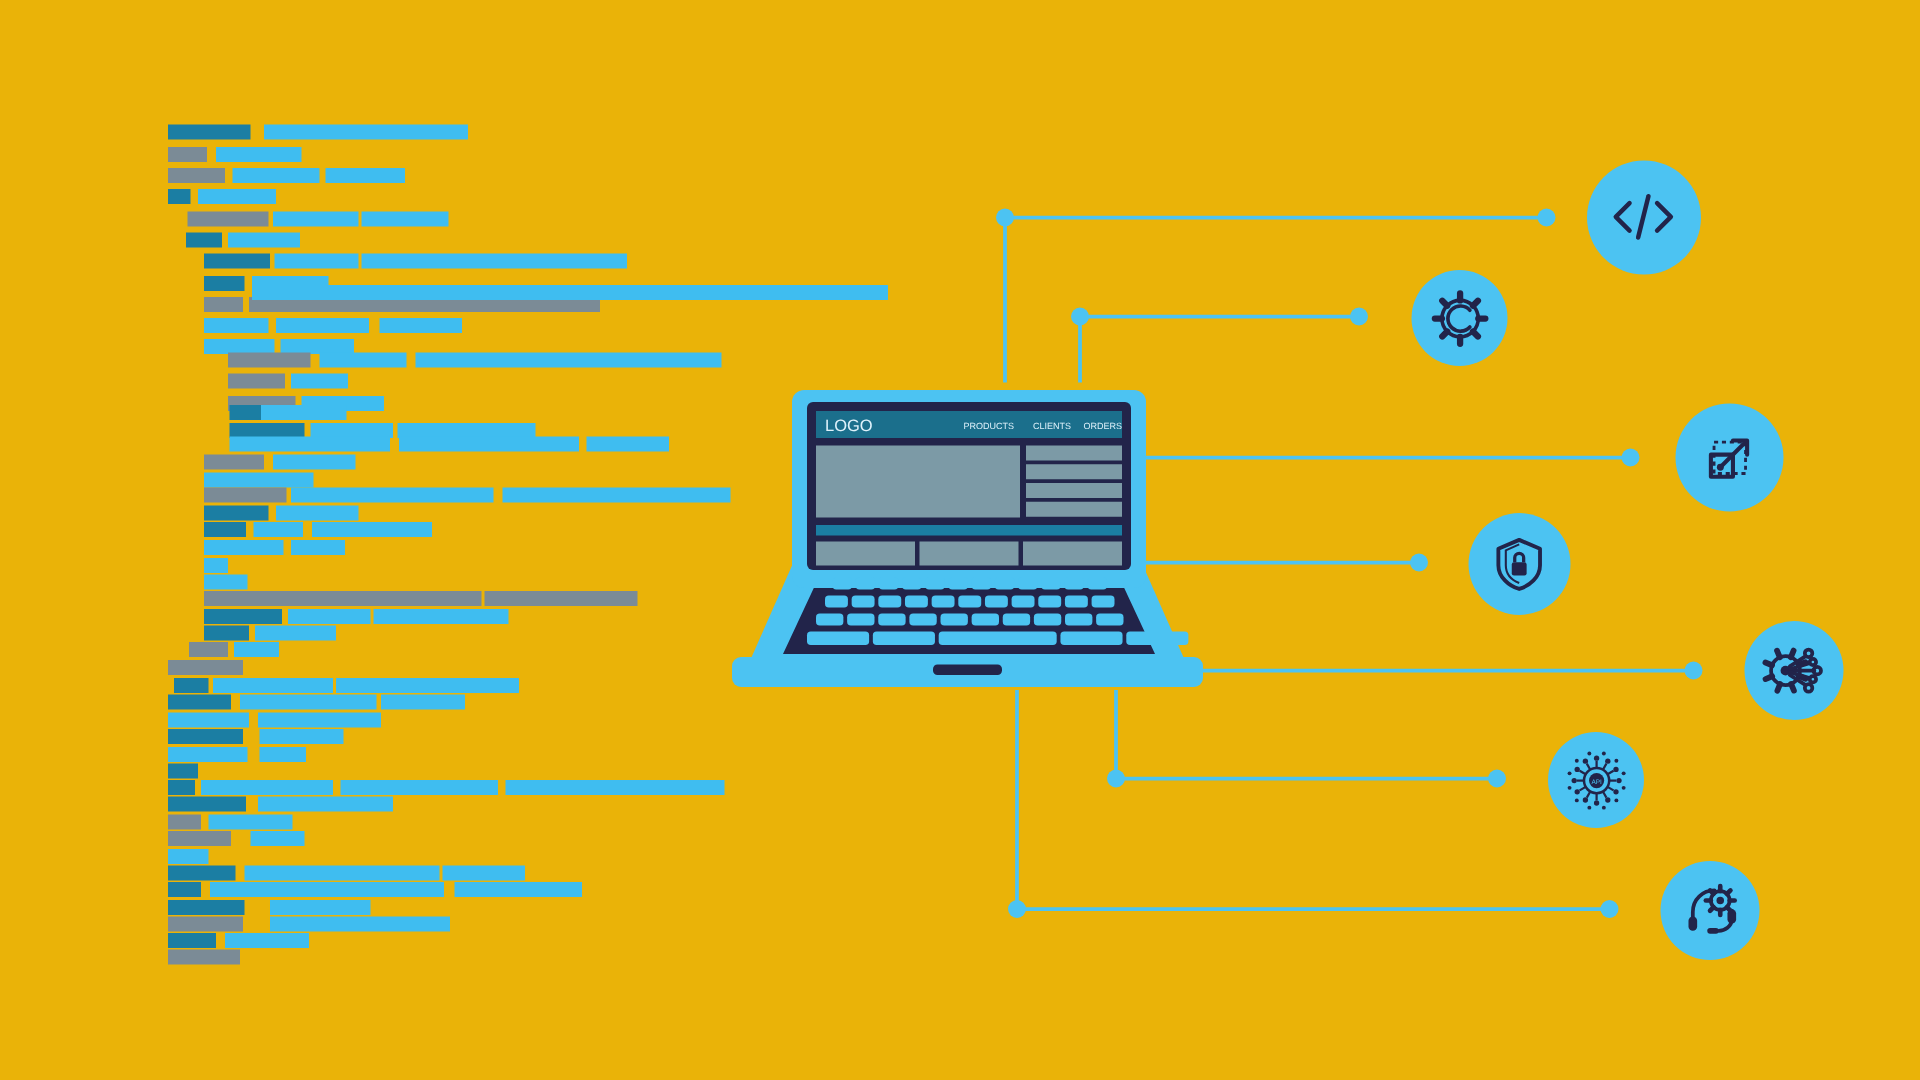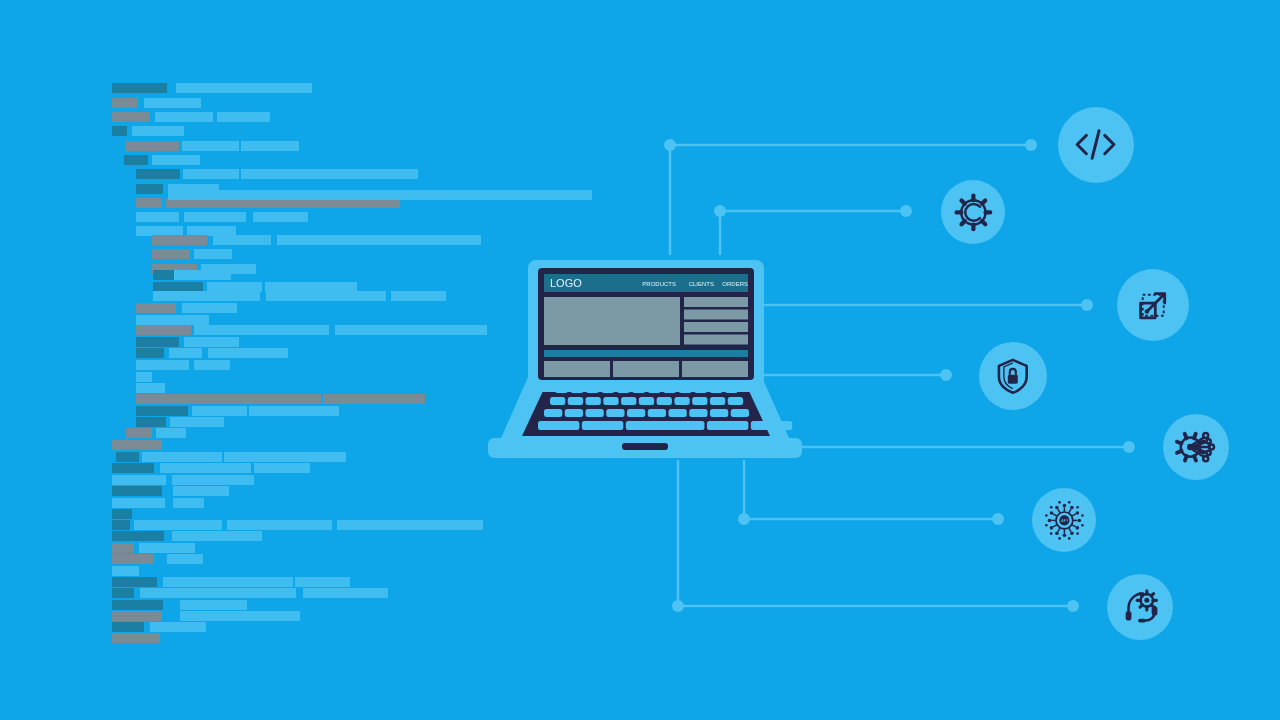--- a/index.html
+++ b/index.html
@@ -8,21 +8,21 @@
     padding: 0;
     background: #22244a;
   }
   body {
     font-family: "Liberation Sans", sans-serif;
   }
   #stage {
     position: relative;
     width: 1280px;
     height: 720px;
-    background: #0ea5e9;
+    background: #eab308;
     overflow: hidden;
   }
   #codeblock {
     position: absolute;
     left: 0px;
     top: 0px;
     width: 640px;
     height: 720px;
   }
   .code-row {

